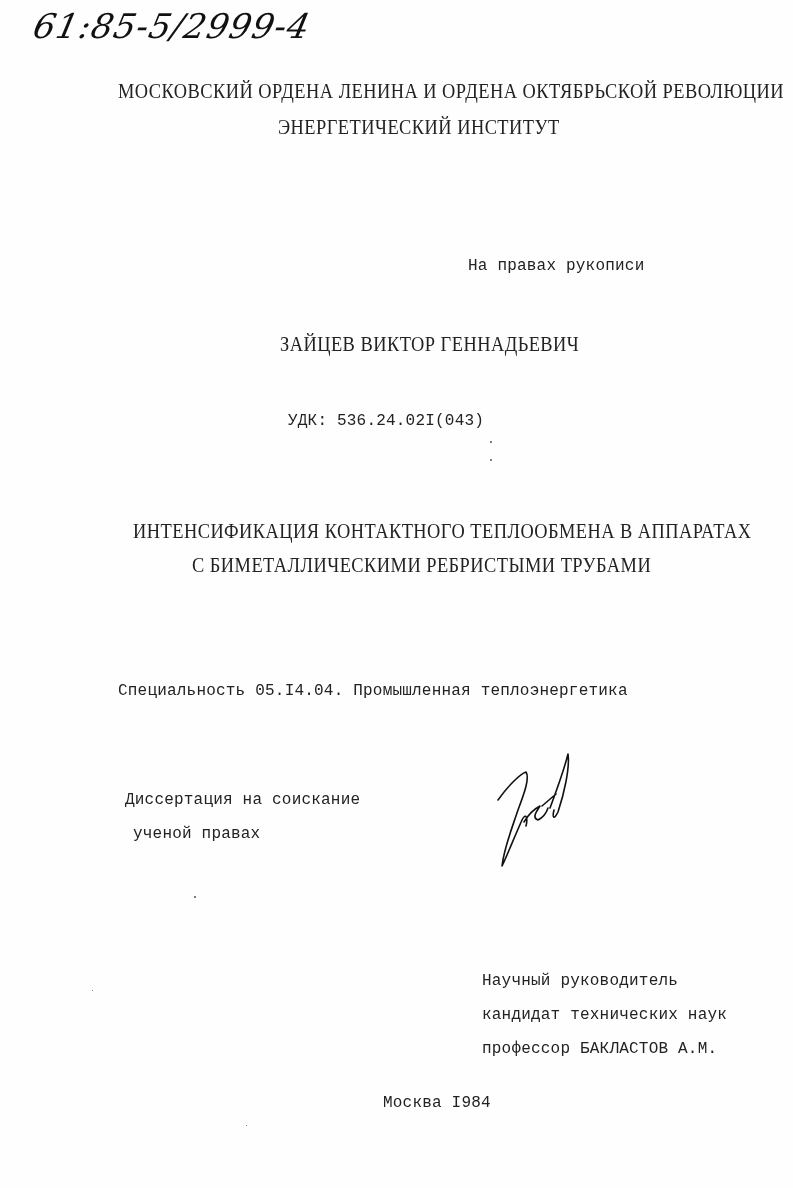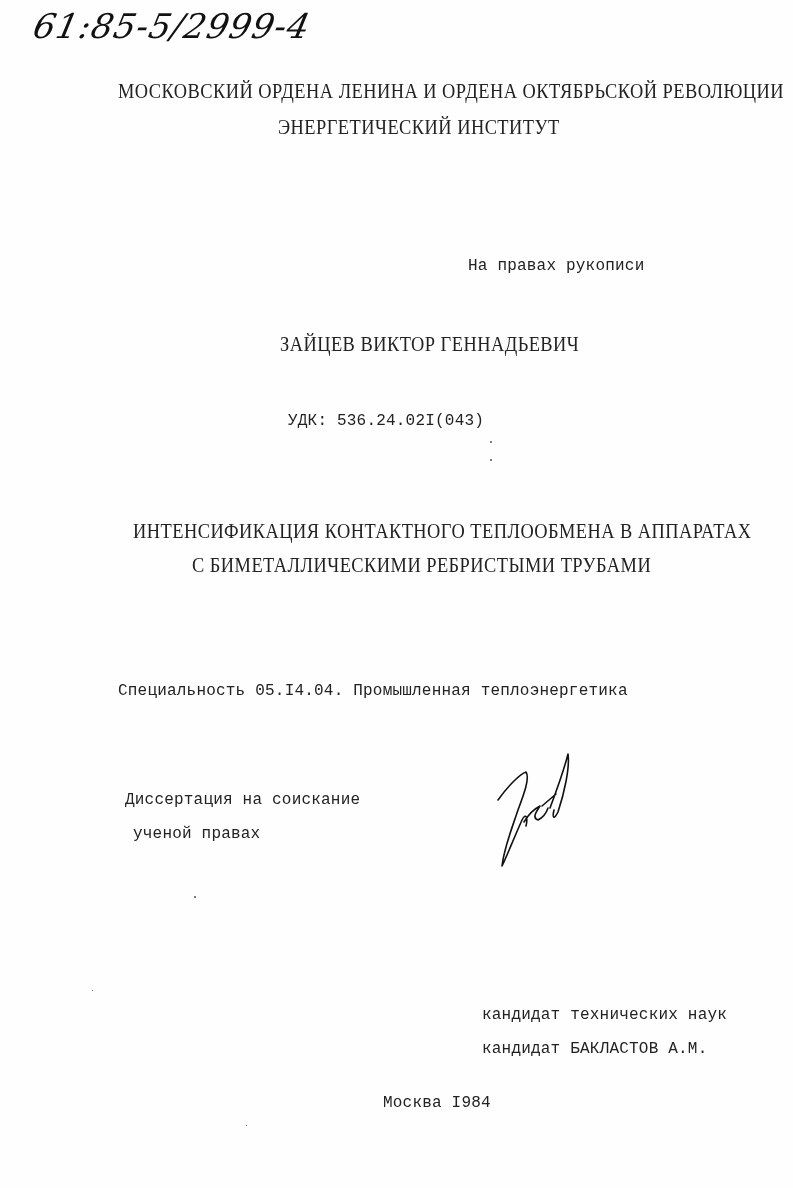--- a/index.html
+++ b/index.html
@@ -90,20 +90,21 @@
 
   <div class="line" style="left:125px; top:789px;">Диссертация на соискание</div>
   <div class="line" style="left:133px; top:823px;">ученой правах</div>
 
   <svg class="signature" viewBox="0 0 90 130">
     <path d="M8 52 C 18 38, 30 26, 36 24 C 40 30, 34 46, 28 62 C 22 80, 14 100, 12 118 C 16 110, 24 90, 32 72 C 36 64, 38 70, 36 78 M 34 74 C 40 64, 46 60, 50 58 C 46 64, 42 70, 48 72 C 52 70, 56 66, 58 60 M 52 58 L 66 46 M 60 60 C 66 44, 74 22, 78 6 C 80 20, 74 46, 68 64 C 64 72, 62 70, 64 62" fill="none" stroke="#111" stroke-width="1.6" stroke-linecap="round" stroke-linejoin="round"></path>
   </svg>
 
   <div class="speck" style="left:194px; top:896px;"></div>
 
+  <div class="line" style="left:482px; top:970px;">Научный руководитель</div>
   <div class="line" style="left:482px; top:1004px;">кандидат технических наук</div>
-  <div class="line" style="left:482px; top:1038px;">кандидат БАКЛАСТОВ А.М.</div>
+  <div class="line" style="left:482px; top:1038px;">профессор БАКЛАСТОВ А.М.</div>
 
   <div class="line" style="left:340px; top:1092px;margin-left:43px;">Москва I984</div>
 
   <div class="speck" style="left:92px; top:990px; width:1px; height:1px;"></div>
   <div class="speck" style="left:246px; top:1125px; width:1px; height:1px;"></div>
 </div>
 
 </body></html>

